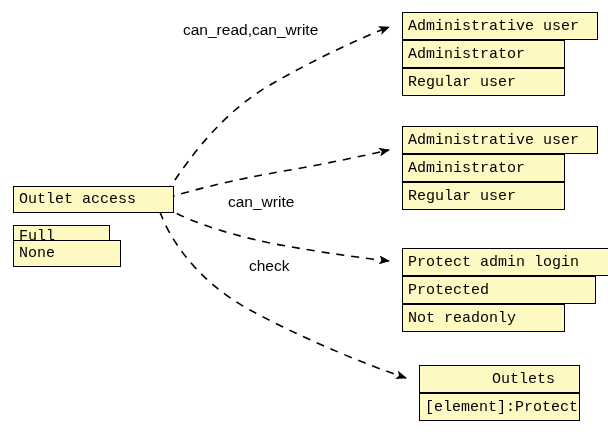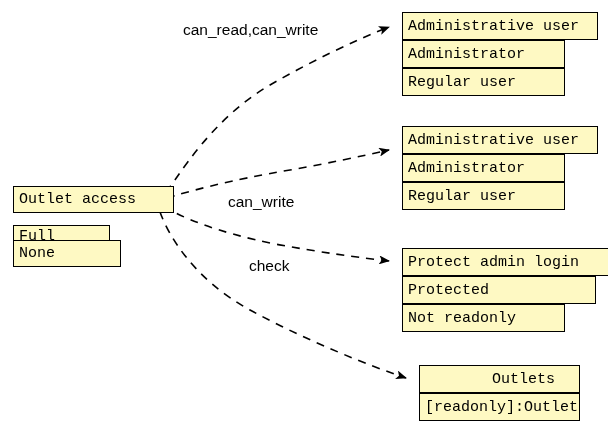--- a/index.html
+++ b/index.html
@@ -101,21 +101,21 @@
   </div>
 
   <div class="node">
     <div class="cell left-align" style="left:402px; top:248px; width:236px; height:28px;">Protect admin login</div>
     <div class="cell left-align" style="left:402px; top:276px; width:194px; height:28px;">Protected</div>
     <div class="cell left-align" style="left:402px; top:304px; width:163px; height:28px;">Not readonly</div>
   </div>
 
   <div class="node">
     <div class="cell center-align" style="left:419px; top:365px; width:161px; height:28px;padding-left:48px;">Outlets</div>
-    <div class="cell left-align" style="left:419px; top:393px; width:161px; height:28px;">[readonly]:Outlet</div>
+    <div class="cell left-align" style="left:419px; top:393px; width:161px; height:28px;">[element]:Protect</div>
   </div>
 
   <div class="edge-label" style="left:183px; top:22px;">can_read,can_write</div>
 
 
   <div class="edge-label" style="left:228px; top:194px;">can_write</div>
 
   <div class="edge-label" style="left:249px; top:258px;">check</div>
 
 </div>

